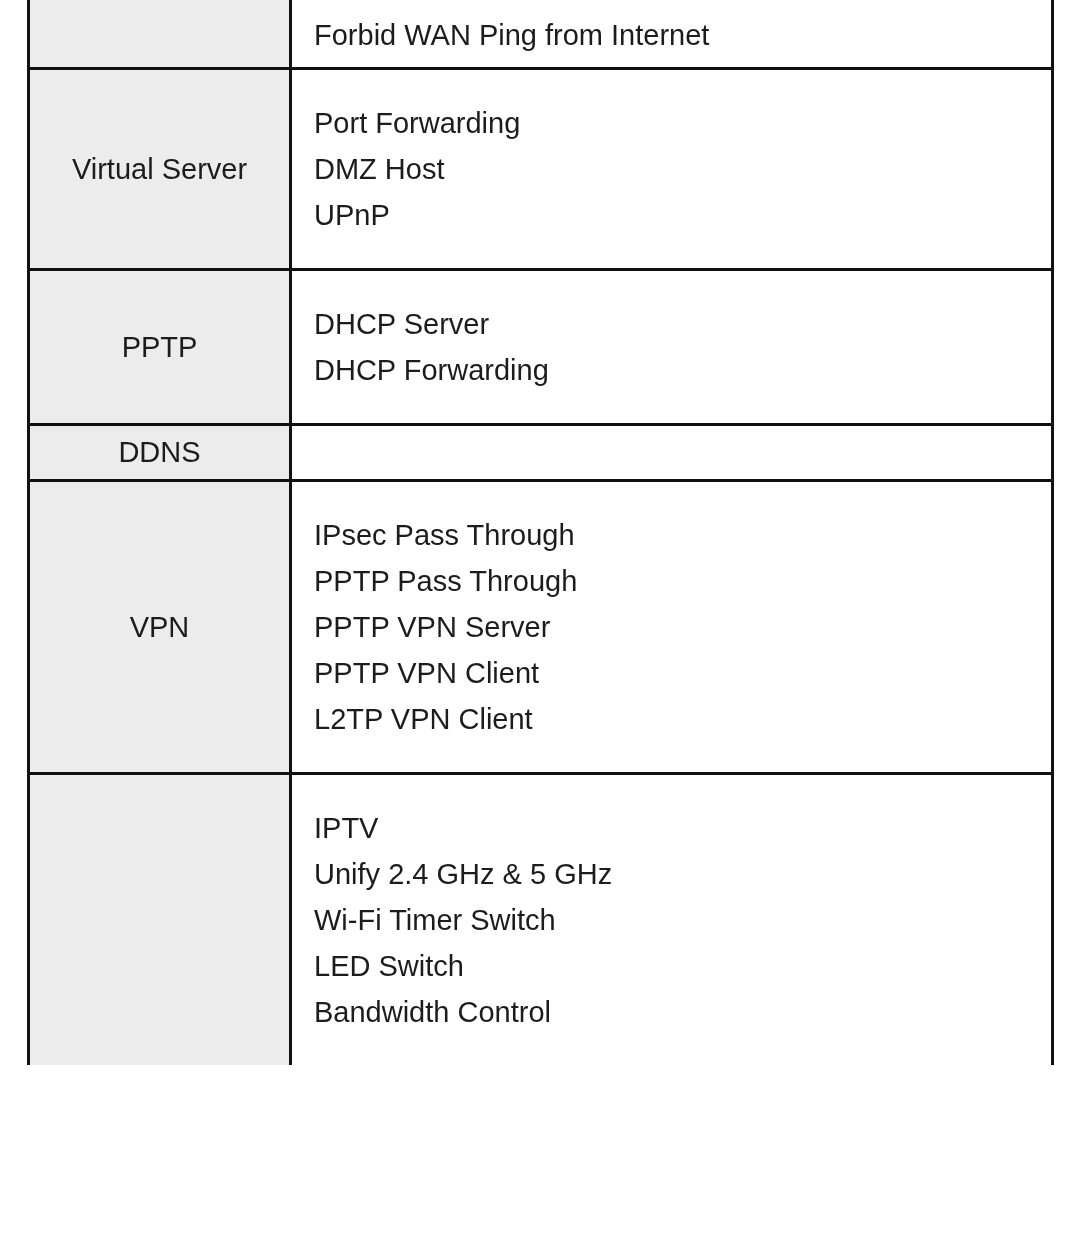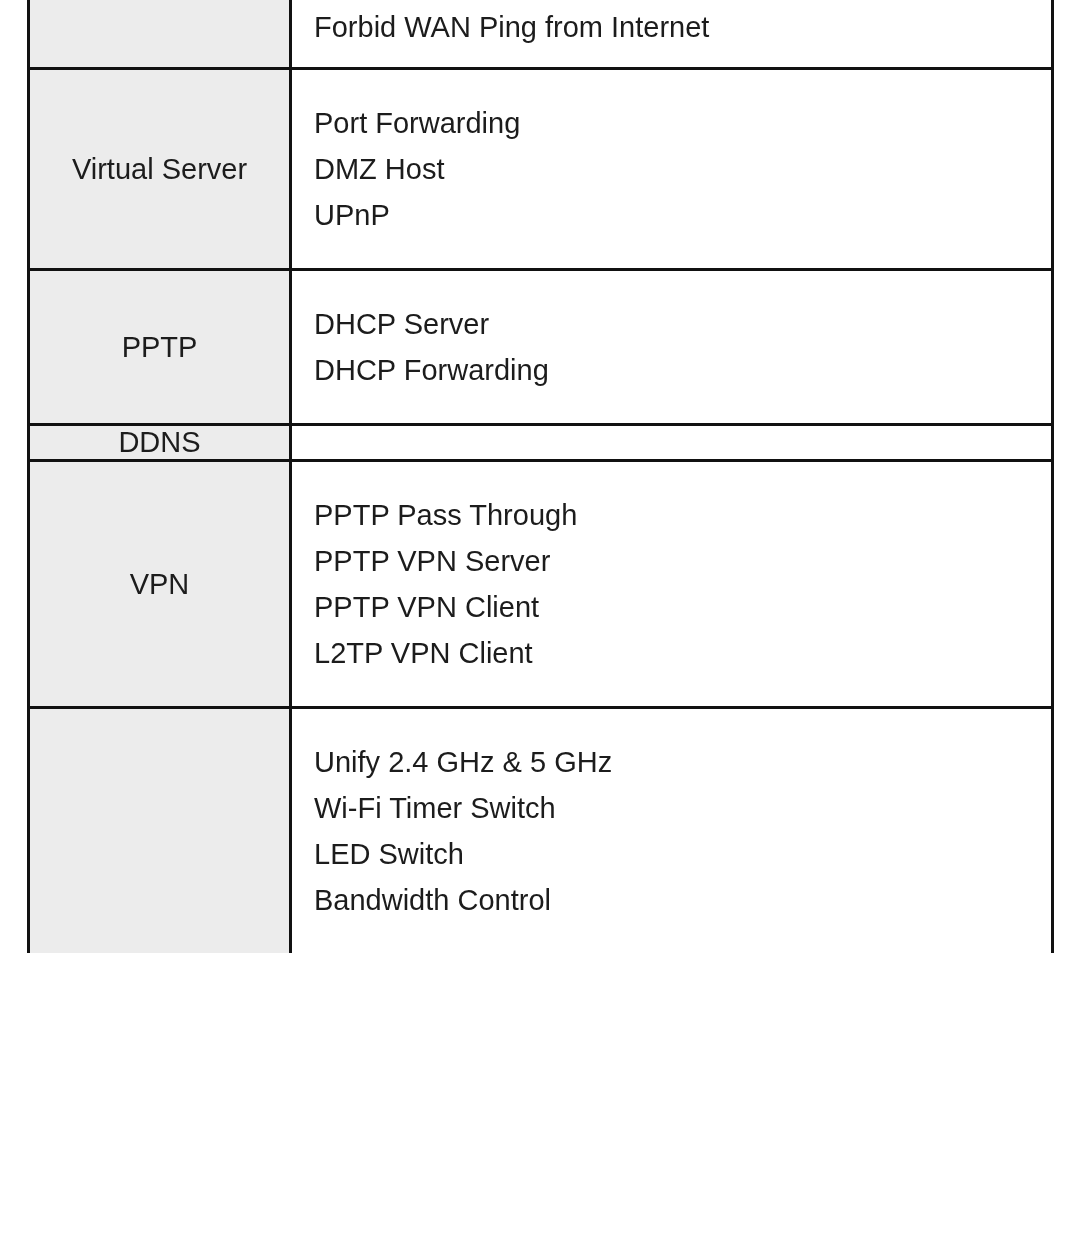--- a/index.html
+++ b/index.html
@@ -37,40 +37,40 @@
   .label-cell {
     flex: 0 0 262px;
     border-right: 3px solid var(--border-color, #111111);
     background: var(--label-bg, #ececec);
     display: flex;
     align-items: center;
     justify-content: center;
     text-align: center;
     font-size: 29px;
     color: var(--text-color, #1c1c1c);
-    padding: 0 10px;
+    padding: 10px 10px;
   }
   .features-cell {
     flex: 1 1 auto;
     background: #ffffff;
     padding: 30px 20px 30px 22px;
     font-size: 29px;
     line-height: 46px;
     color: var(--text-color, #1c1c1c);
   }
   .feature-line {
     white-space: nowrap;
   }
   
   .spec-row.cropped-top {
     height: 70px;
     overflow: hidden;
   }
   .spec-row.cropped-top .features-cell {
-    padding-top: 4px;
+    padding-top: 12px;
     padding-bottom: 0;
   }
   
   .spec-row:last-child {
     border-bottom: none;
   }
 </style>
 </head>
 <body style="background: rgb(255, 255, 255);">
 
@@ -96,29 +96,31 @@
           <div class="feature-line">DHCP Server</div>
           <div class="feature-line">DHCP Forwarding</div>
         </div>
       </div>
       <div class="spec-row">
         <div class="label-cell">DDNS</div>
       </div>
       <div class="spec-row">
         <div class="label-cell">VPN</div>
         <div class="features-cell">
+          <div class="feature-line">IPsec Pass Through</div>
           <div class="feature-line">PPTP Pass Through</div>
           <div class="feature-line">PPTP VPN Server</div>
           <div class="feature-line">PPTP VPN Client</div>
           <div class="feature-line">L2TP VPN Client</div>
         </div>
       </div>
       <div class="spec-row">
         <div class="label-cell"></div>
         <div class="features-cell">
+          <div class="feature-line">IPTV</div>
           <div class="feature-line">Unify 2.4 GHz &amp; 5 GHz</div>
           <div class="feature-line">Wi-Fi Timer Switch</div>
           <div class="feature-line">LED Switch</div>
           <div class="feature-line">Bandwidth Control</div>
         </div>
       </div>
     </div>
 </div>
 
 </body></html>

